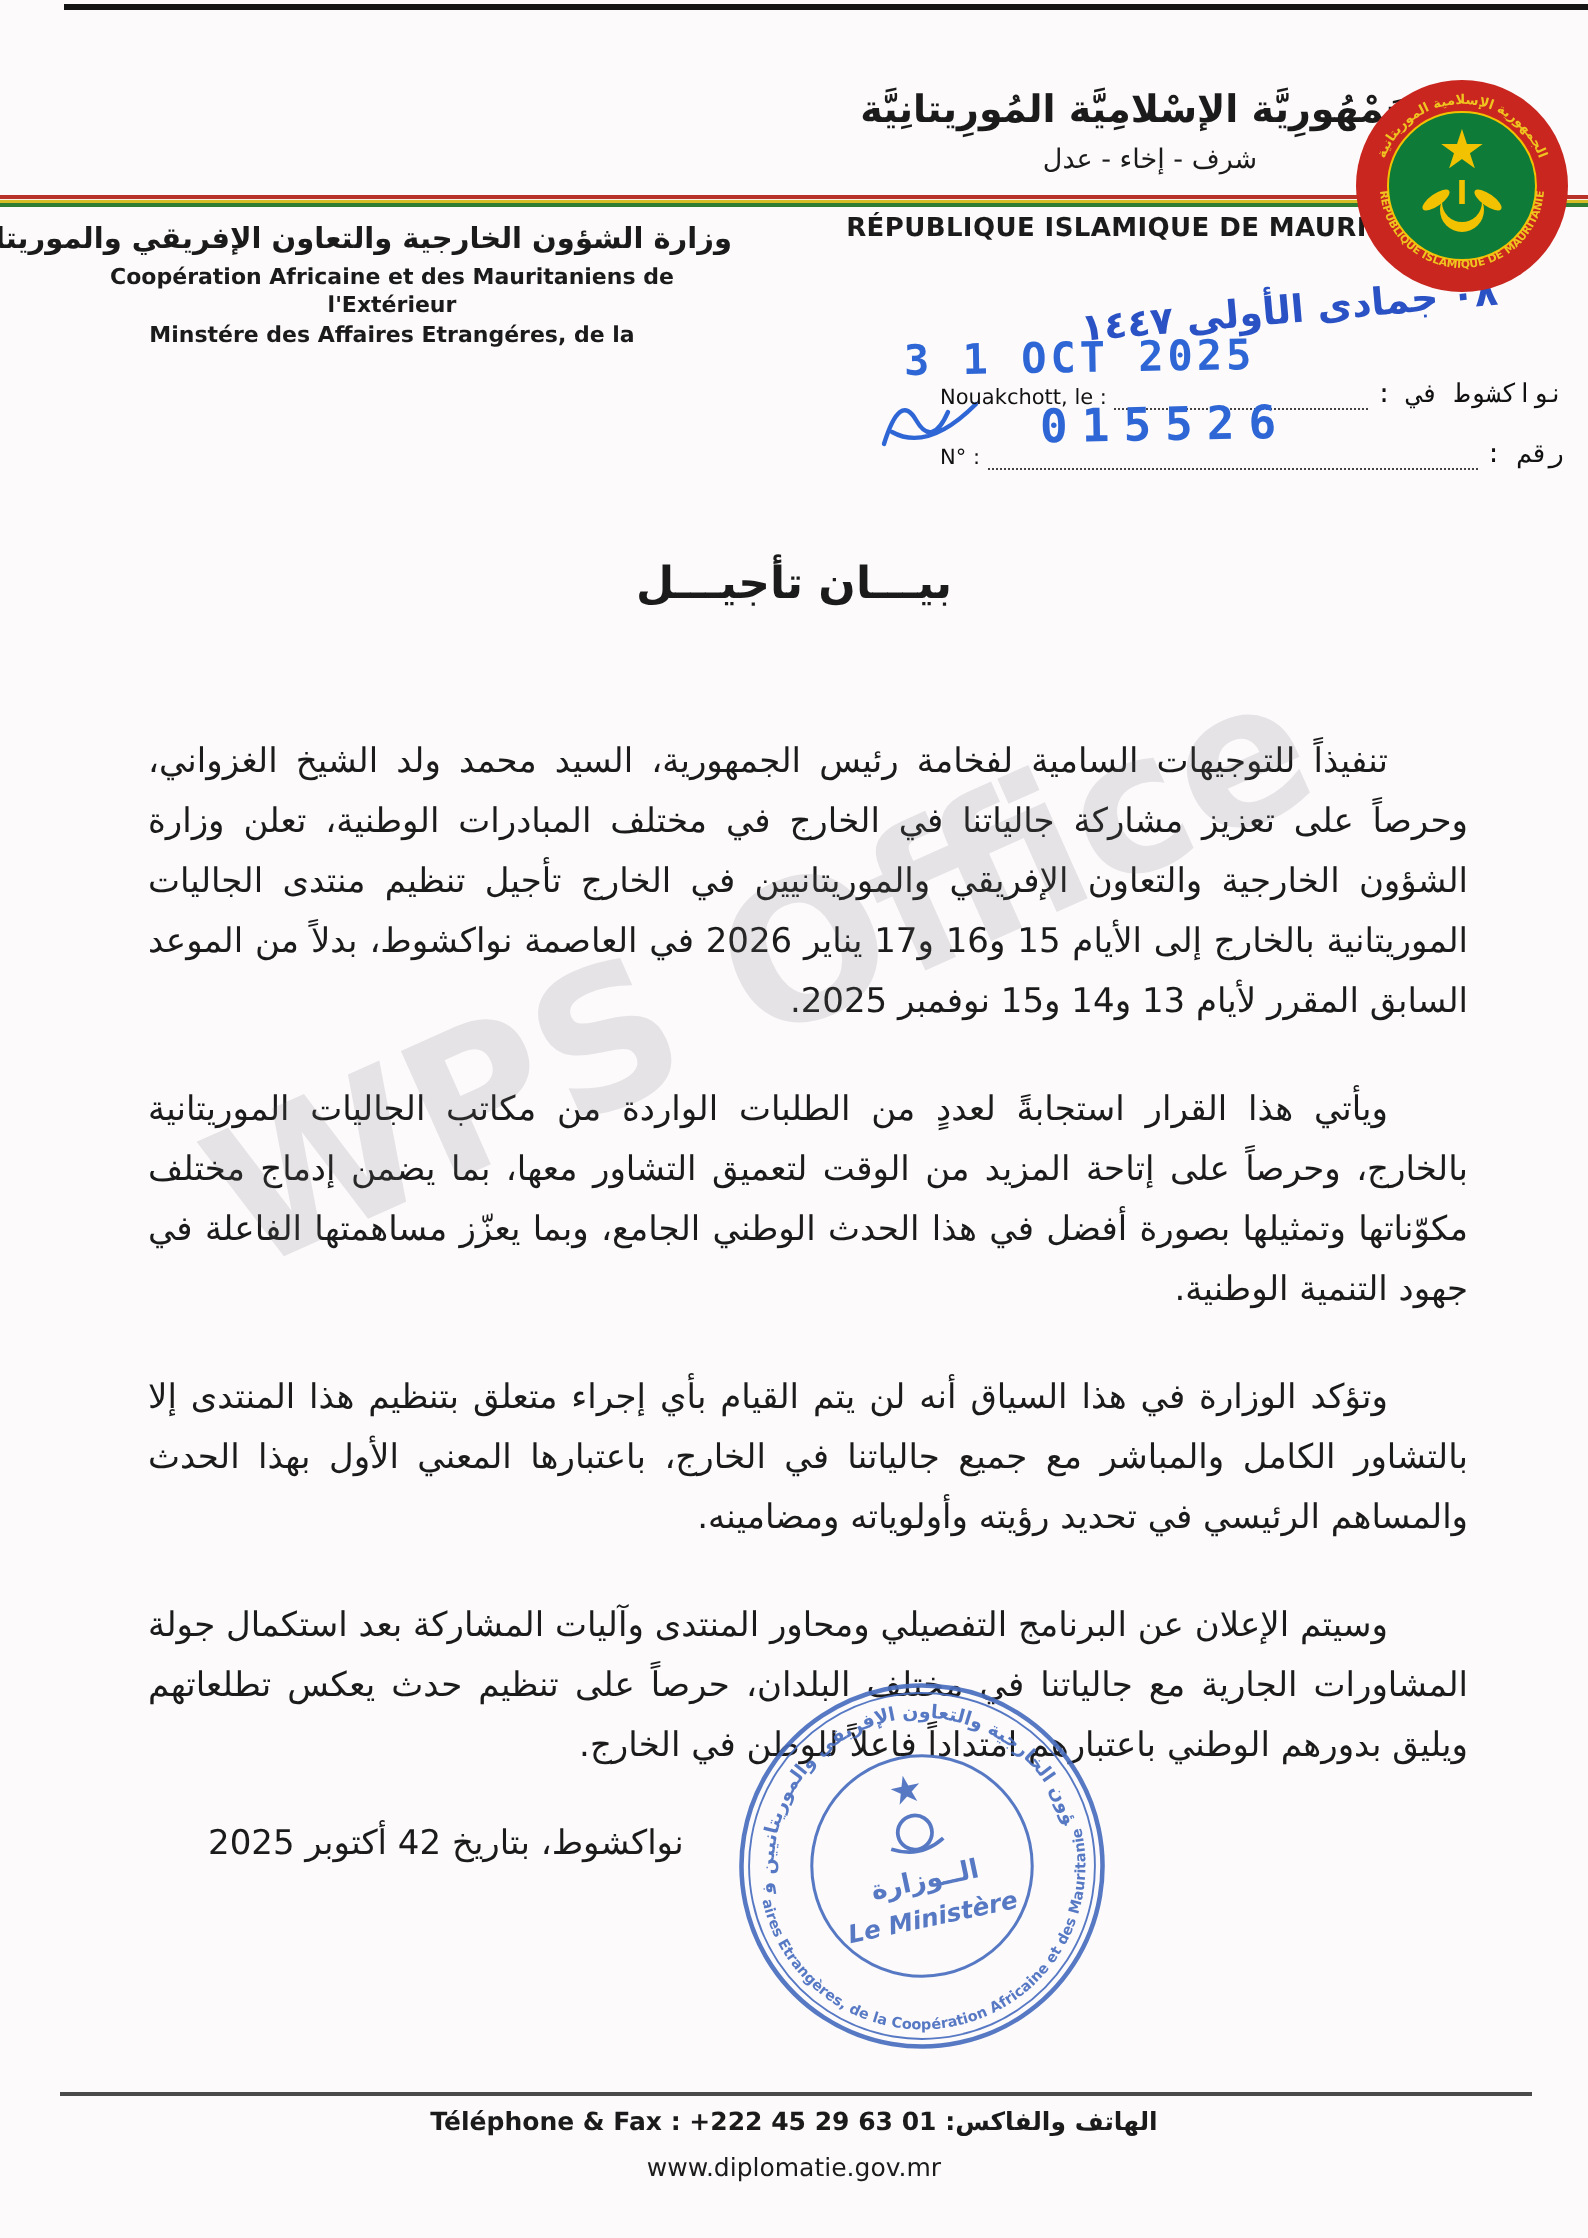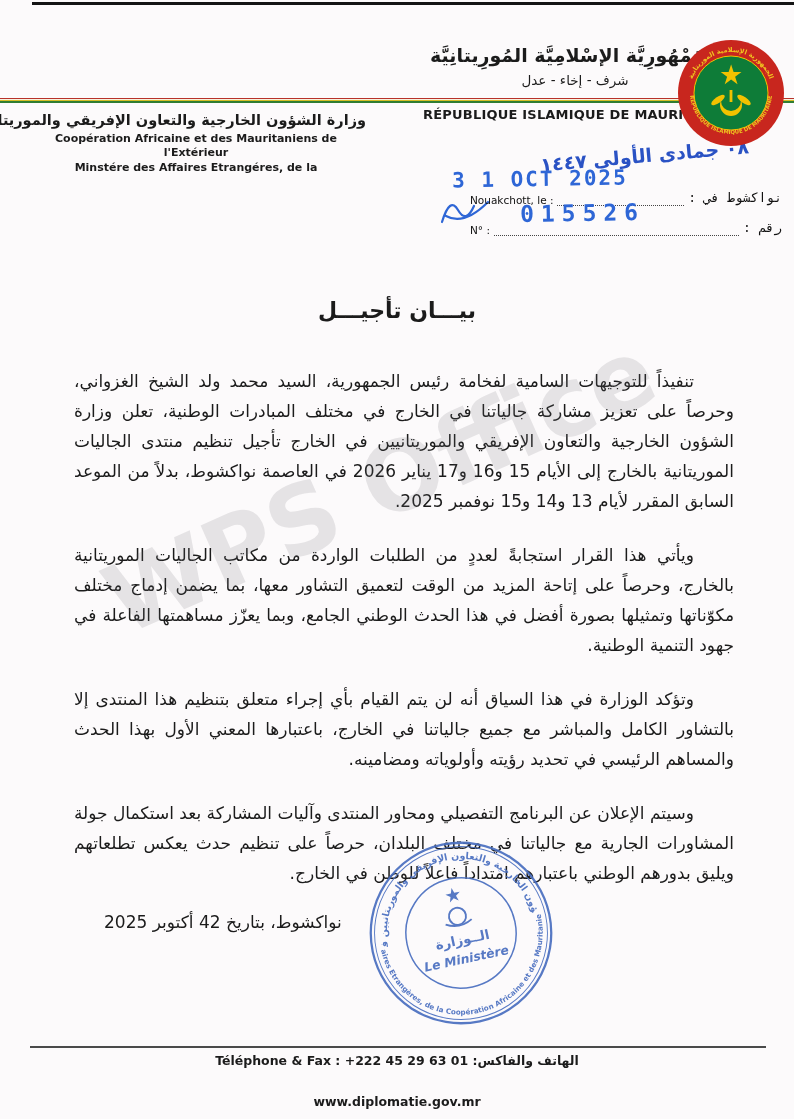--- a/index.html
+++ b/index.html
@@ -33,40 +33,40 @@
   .ref-row{position:absolute;left:470px;right:12px;display:flex;align-items:flex-end;gap:4px;}
   .ref-row.place{top:190px;text-align:right;}
   .ref-row.num{top:220px;}
   .ref-fr{font-size:10.5px;white-space:nowrap;color:#111;}
   .ref-dots{flex:1 1 auto;border-bottom:1.6px dotted #444;height:12px;}
   .ref-ar{font-size:13px;white-space:nowrap;direction:rtl;color:#111;font-family:Liberation Mono, monospace;}
   .numstamp{position:absolute;top:200px;left:520px;color:#2e66d6;font-weight:bold;
     font-size:23px;letter-spacing:7px;font-family:"DejaVu Sans Mono","Liberation Mono",monospace;transform:rotate(-1deg);}
   .scribble{position:absolute;top:192px;left:436px;width:62px;height:42px;}
   
-  .doc-title{position:absolute;top:298px;left:0;right:0;text-align:center;direction:rtl;
+  .doc-title{position:absolute;top:280px;left:0;right:0;text-align:center;direction:rtl;
     font-size:22px;font-weight:bold;z-index:2;}
   .body-text{position:absolute;top:366px;left:62px;width:672px;direction:rtl;
     text-align:justify;font-size:17px;line-height:30px;z-index:2;}
   .body-text p{margin:0 0 24px 12px;text-indent:40px;}
   .date-line{position:absolute;top:912px;left:104px;direction:rtl;font-size:17px;z-index:2;}
   
   .watermark{position:absolute;top:430px;left:55px;width:650px;text-align:center;
     transform:rotate(-24deg);font-size:96px;font-weight:bold;
     color:rgba(110,110,120,0.16);z-index:4;pointer-events:none;white-space:nowrap;}
   
   .seal{position:absolute;top:838px;left:366px;width:190px;height:190px;
     transform:rotate(-12deg);opacity:.92;z-index:3;}
   
   .footer-line{position:absolute;top:1046px;left:30px;right:28px;height:2px;background:#4a4a4a;}
   .footer-phone{position:absolute;top:1053px;left:0;right:0;text-align:center;
     font-size:12.5px;font-weight:bold;}
   .footer-phone .ar{direction:rtl;}
   .footer-web{position:absolute;top:1076px;left:0;right:0;text-align:center;
-    font-size:12.5px;font-weight:bold;margin-top:18px;}
+    font-size:12.5px;font-weight:normal;}
 </style>
 </head>
 <body>
 
 <div class="page">
 
   <div class="top-border"></div>
 
   <div class="hdr-center">
     <div class="republic-ar">الجَمْهُورِيَّة الإسْلامِيَّة المُورِيتانِيَّة</div>

